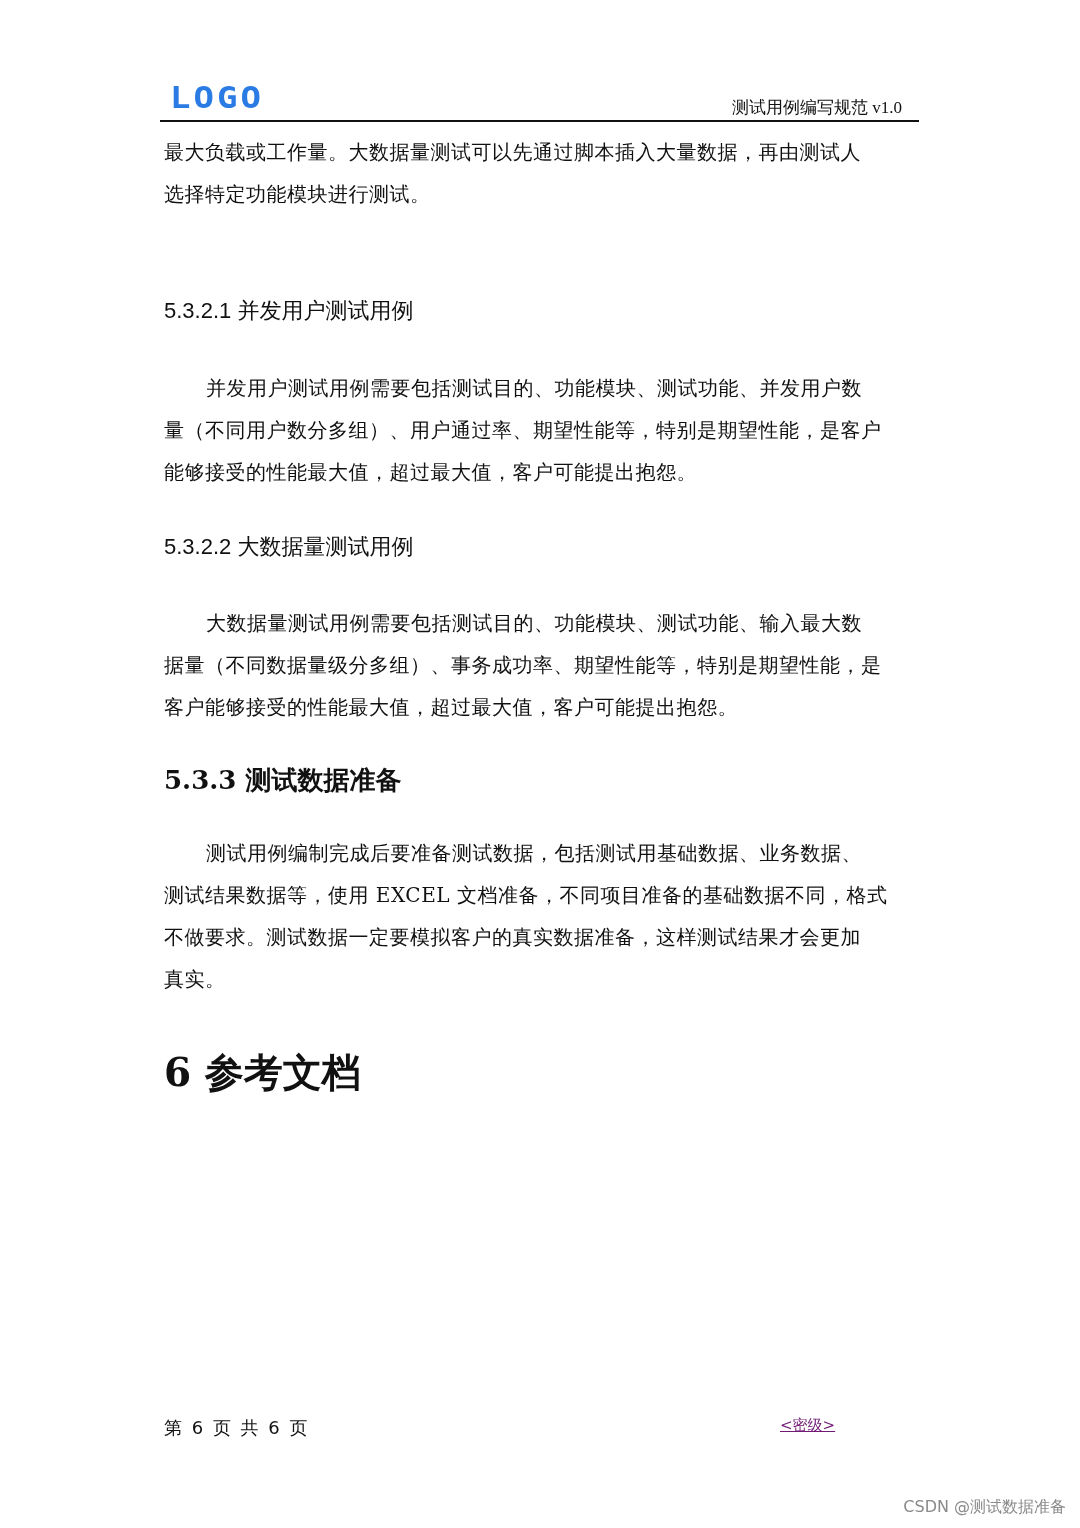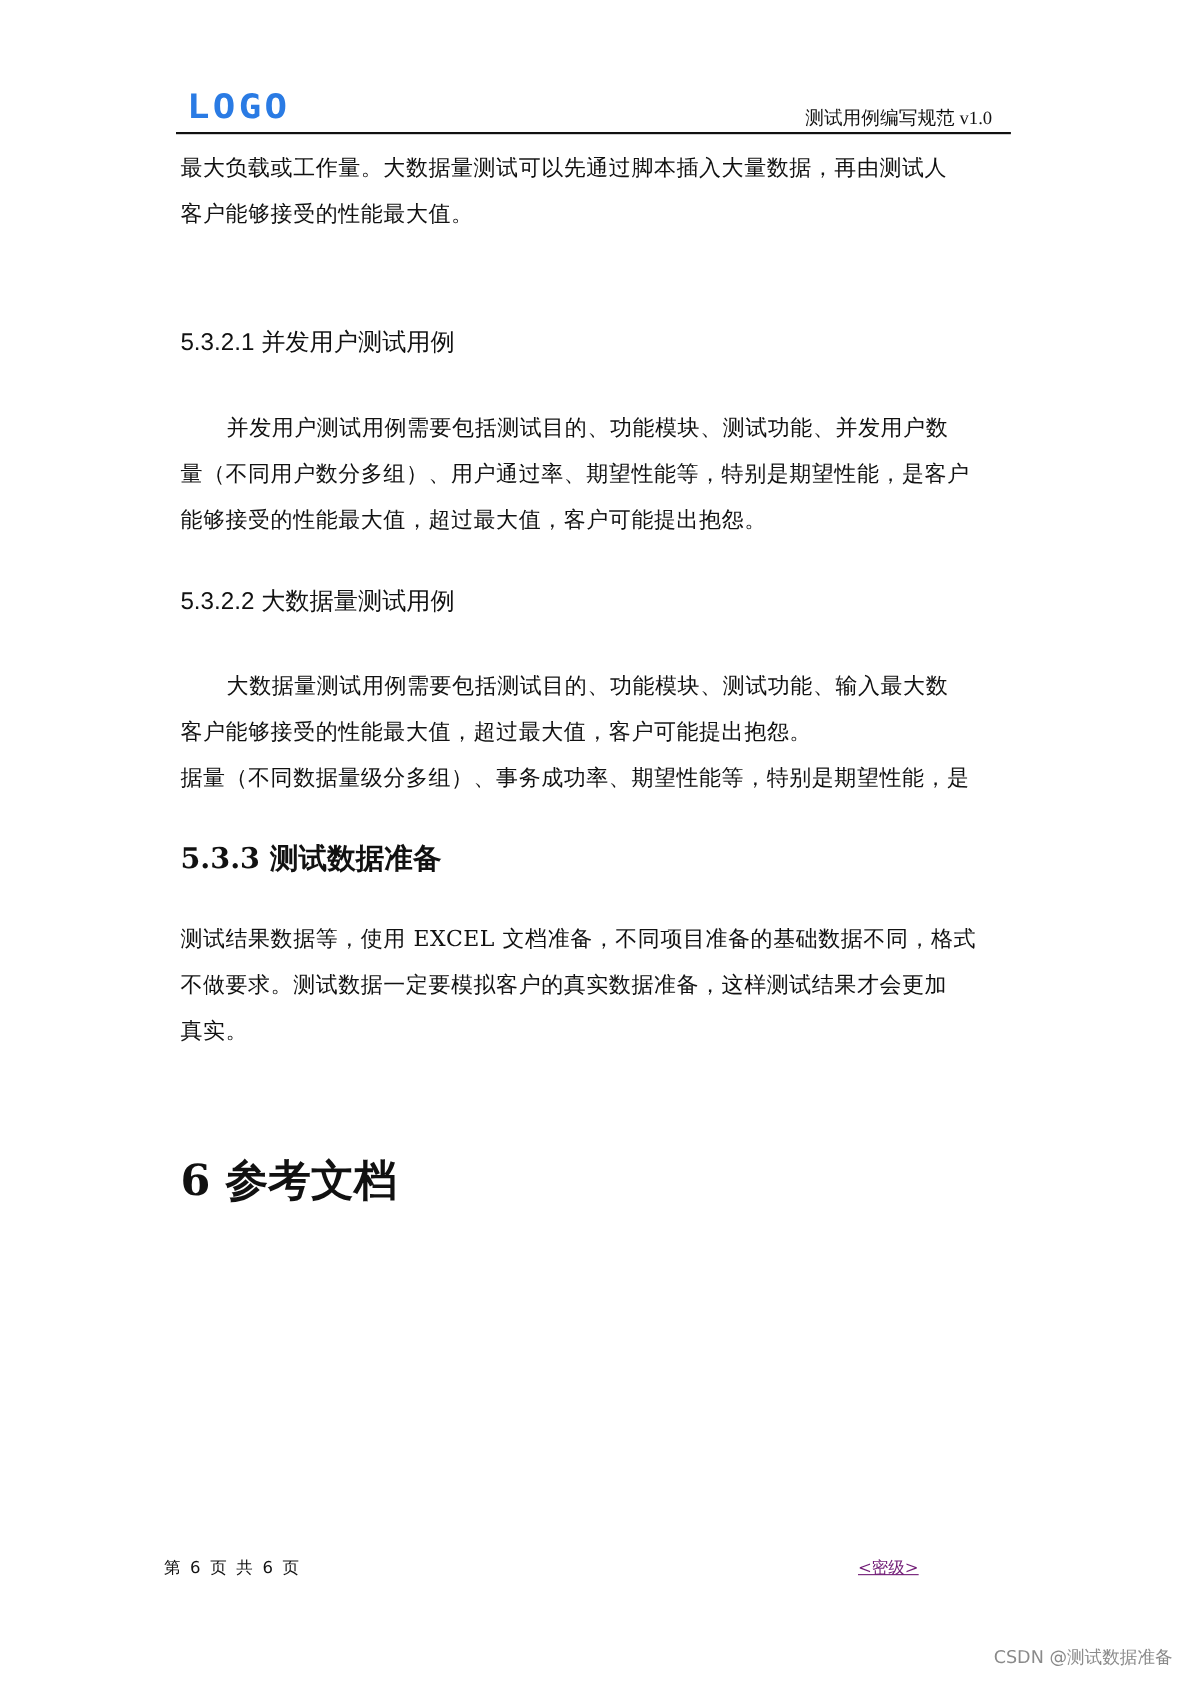--- a/index.html
+++ b/index.html
@@ -7,63 +7,64 @@
   .logo { position: absolute; left: 170px; top: 82px; width: 118px; height: 30px; display: flex; gap: 3px; }
   .logo span { color: #2a7be4; font-family: "DejaVu Sans Mono", monospace; font-weight: 900; font-size: 34px; line-height: 30px; letter-spacing: 0; transform: scaleY(0.9); }
   .header-title { position: absolute; right: 178px; top: 96px; font-family: Liberation Serif, serif; font-size: 17px; color: #111; }
   .header-rule { position: absolute; left: 160px; top: 120px; width: 759px; height: 2px; background: #111; }
   .content { position: absolute; left: 164px; width: 748px; }
   .para { font-size: 20px; line-height: 42px; margin: 0; letter-spacing: 0.5px; }
   .indent { text-indent: 42px; }
   .h4 { font-family: Liberation Sans, sans-serif; font-size: 22px; margin: 0; font-weight: normal; }
   .h3 { font-family: "DejaVu Serif", serif; font-size: 26px; margin: 0; font-weight: bold; }
   .h1 { font-family: "DejaVu Serif", serif; font-size: 39px; margin: 0; font-weight: bold; }
-  .footer-page { position: absolute; left: 149px; top: 1416px; font-family: "DejaVu Sans", sans-serif; font-size: 15px; letter-spacing: 2px; text-align: center; }
+  .footer-page { position: absolute; left: 164px; top: 1416px; font-family: "DejaVu Sans", sans-serif; font-size: 18px; letter-spacing: 2px; text-align: center; }
   .footer-secret { position: absolute; left: 780px; top: 1416px; font-family: "DejaVu Serif", serif; font-size: 15px; color: #701a75; text-decoration: underline; }
   .watermark { position: absolute; right: 14px; top: 1497px; font-family: "DejaVu Sans", sans-serif; font-size: 16px; color: #8a8a8a; }
 </style>
 </head>
 <body>
 
 <div class="logo">
   <span>L</span>
   <span>O</span>
   <span>G</span>
   <span>O</span>
 </div>
 <div class="header-title">测试用例编写规范 v1.0</div>
 <div class="header-rule"></div>
 
 <div class="content" style="top:131px;">
   <p class="para">最大负载或工作量。大数据量测试可以先通过脚本插入大量数据，再由测试人</p>
-  <p class="para">客户能够接受的性能最大值。</p>
+  <p class="para">选择特定功能模块进行测试。</p>
 </div>
 
 <div class="content" style="top:296px;">
   <h4 class="h4">5.3.2.1 并发用户测试用例</h4>
 </div>
 <div class="content" style="top:367px;">
   <p class="para indent">并发用户测试用例需要包括测试目的、功能模块、测试功能、并发用户数</p>
   <p class="para">量（不同用户数分多组）、用户通过率、期望性能等，特别是期望性能，是客户</p>
   <p class="para">能够接受的性能最大值，超过最大值，客户可能提出抱怨。</p>
 </div>
 
 <div class="content" style="top:532px;">
   <h4 class="h4">5.3.2.2 大数据量测试用例</h4>
 </div>
 <div class="content" style="top:602px;">
   <p class="para indent">大数据量测试用例需要包括测试目的、功能模块、测试功能、输入最大数</p>
+  <p class="para">据量（不同数据量级分多组）、事务成功率、期望性能等，特别是期望性能，是</p>
   <p class="para">客户能够接受的性能最大值，超过最大值，客户可能提出抱怨。</p>
-  <p class="para">据量（不同数据量级分多组）、事务成功率、期望性能等，特别是期望性能，是</p>
 </div>
 
 <div class="content" style="top:763px;">
   <h3 class="h3">5.3.3 测试数据准备</h3>
 </div>
 <div class="content" style="top:832px;">
+  <p class="para indent">测试用例编制完成后要准备测试数据，包括测试用基础数据、业务数据、</p>
   <p class="para">测试结果数据等，使用 EXCEL 文档准备，不同项目准备的基础数据不同，格式</p>
   <p class="para">不做要求。测试数据一定要模拟客户的真实数据准备，这样测试结果才会更加</p>
   <p class="para">真实。</p>
 </div>
 
 <div class="content" style="top:1046px;">
   <h1 class="h1">6 参考文档</h1>
 </div>
 
 <div class="footer-page">第 6 页 共 6 页</div>

